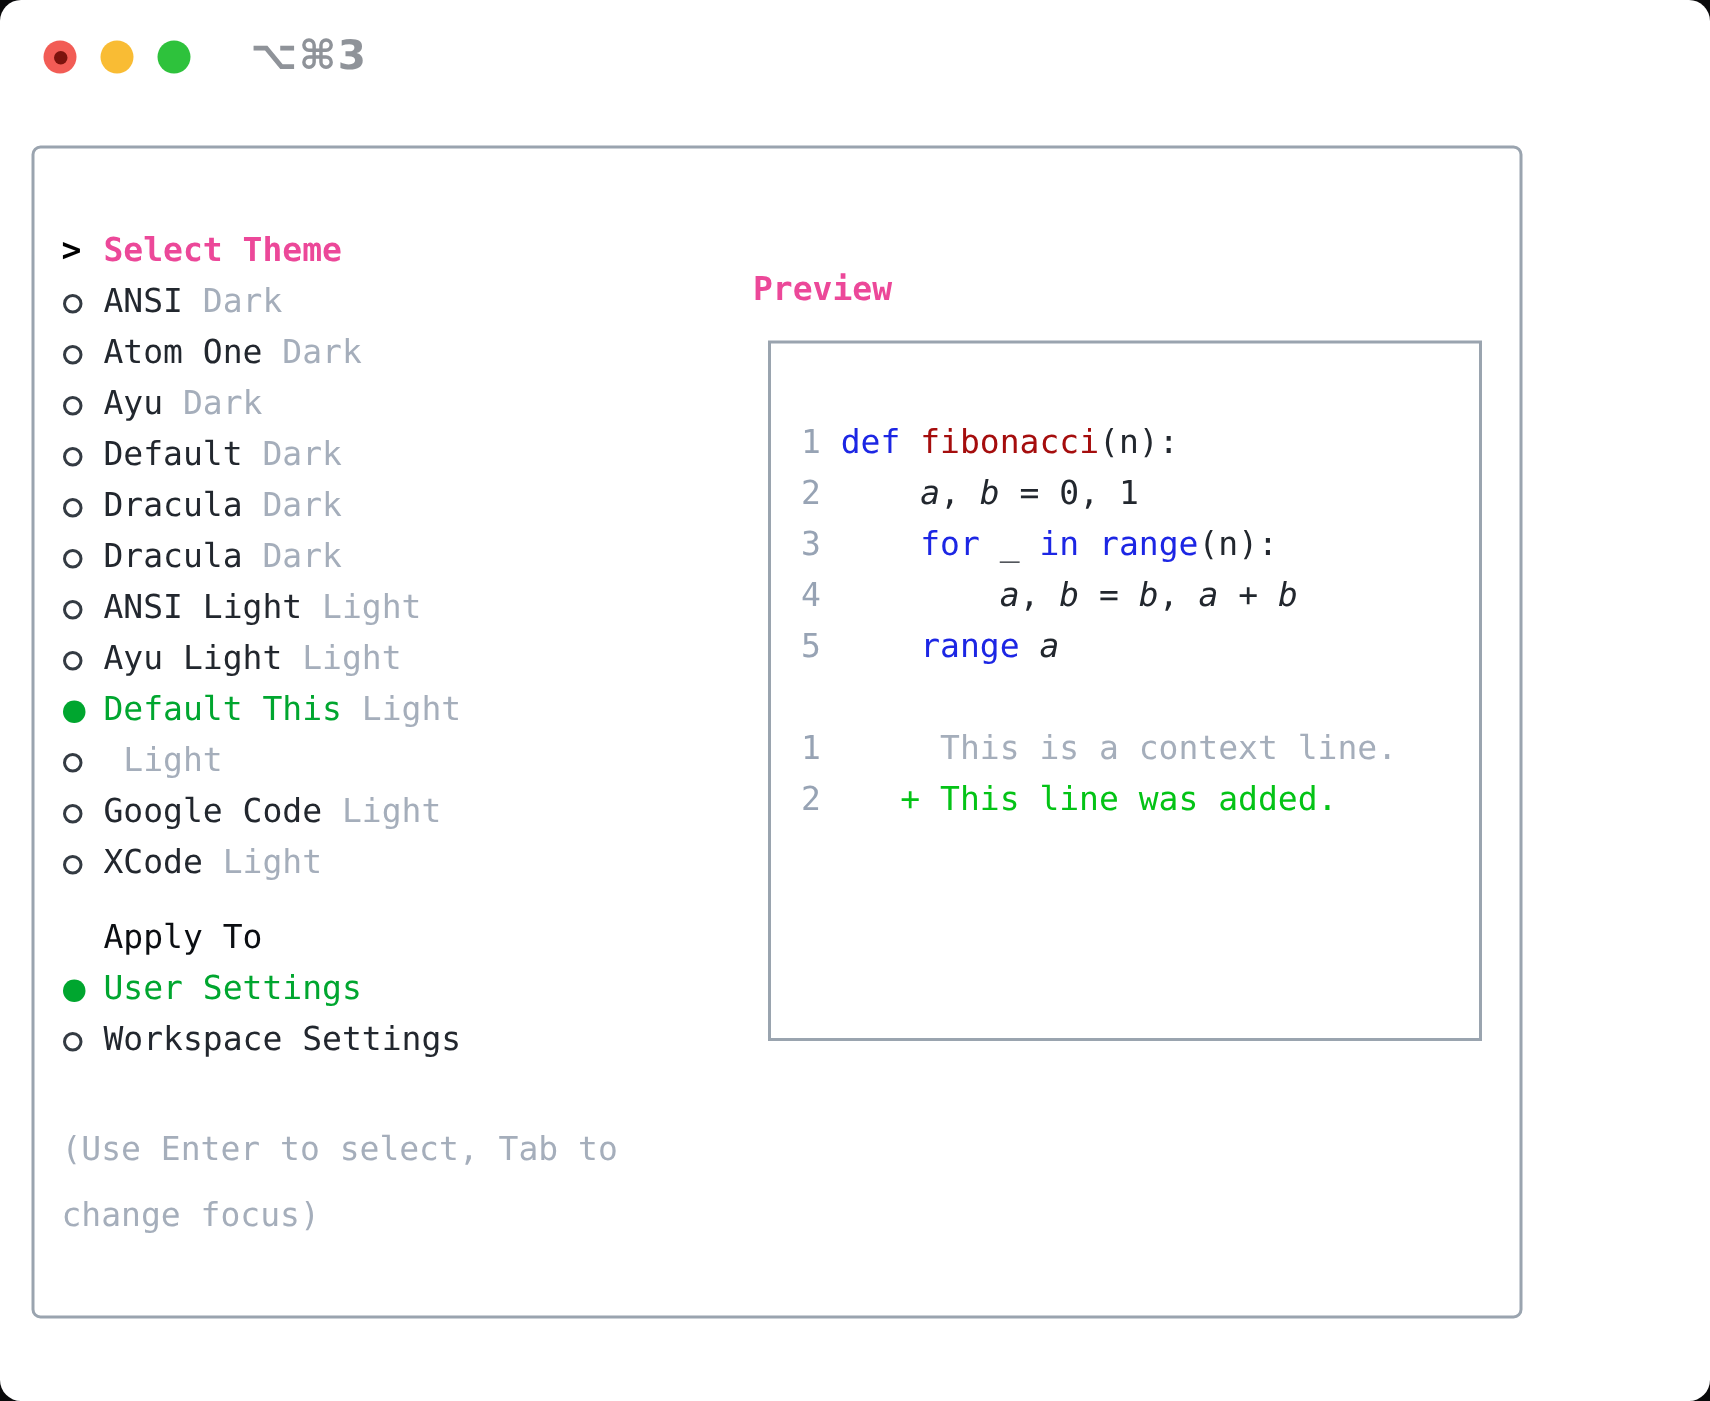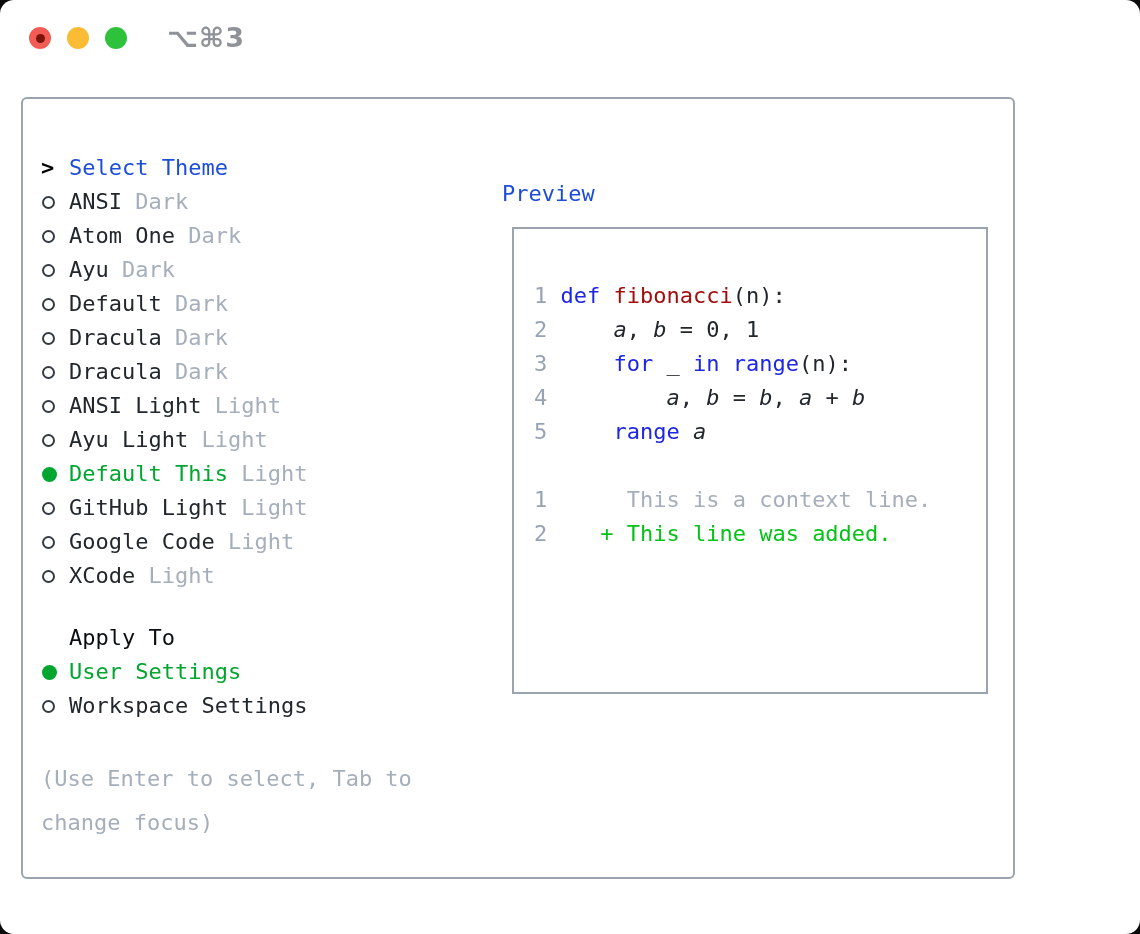--- a/index.html
+++ b/index.html
@@ -20,30 +20,30 @@
   
   .main-box{position:absolute;left:21px;top:97px;width:994px;height:782px;box-sizing:border-box;
             border:2px solid var(--border_gray);border-radius:6px;display:flex;background:#fff;}
   .left-col{width:479px;box-sizing:border-box;padding:52px 0 0 18px;}
   .right-col{flex:1;box-sizing:border-box;padding-top:78px;}
 
   .row{display:flex;align-items:center;height:34px;font-size:22px;line-height:34px;}
   .row span{white-space:pre;}
   .marker{width:28px;display:flex;align-items:center;flex-shrink:0;}
   .caret{font-weight:bold;color:#000;display:inline;}
-  .h-label{font-weight:normal;color:#1d4ed8;}
+  .h-label{font-weight:bold;color:#ec4899;}
 
   .dot{width:13px;height:13px;border-radius:50%;border:2px solid #343b43;box-sizing:border-box;margin-left:1px;}
   .dot.selected{border:none;background:var(--accent_green);width:15px;height:15px;}
 
   .t-name{color:var(--text_dark);}
   .t-name.sel{color:var(--accent_green);}
   .t-variant{color:var(--muted_gray);}
 
-  .apply-block{margin-top:28px;text-align:center;}
+  .apply-block{margin-top:16px;text-align:center;}
   .apply-label{color:#0b0e12;}
   .opt-label{color:var(--text_dark);}
   .opt-label.sel{color:var(--accent_green);}
 
   .hint{margin-top:34px;width:400px;font-size:22px;line-height:44px;color:var(--muted_gray);}
 
   
   .preview-box{margin-left:10px;margin-top:16px;width:476px;height:467px;box-sizing:border-box;
                border:2px solid var(--border_gray);padding:50px 0 0 20px;}
   .code-line{height:34px;font-size:22px;line-height:34px;white-space:pre;}
@@ -123,21 +123,20 @@
               <span class="t-name">Ayu Light</span>
               <span class="t-variant"> Light</span>
             </div>
             <div class="row">
               <span class="marker"><span class="dot selected"></span></span>
               <span class="t-name sel">Default This</span>
               <span class="t-variant"> Light</span>
             </div>
             <div class="row">
               <span class="marker"><span class="dot"></span></span>
-              <span class="t-name">GitHub Light</span>
               <span class="t-variant"> Light</span>
             </div>
             <div class="row">
               <span class="marker"><span class="dot"></span></span>
               <span class="t-name">Google Code</span>
               <span class="t-variant"> Light</span>
             </div>
             <div class="row">
               <span class="marker"><span class="dot"></span></span>
               <span class="t-name">XCode</span>

